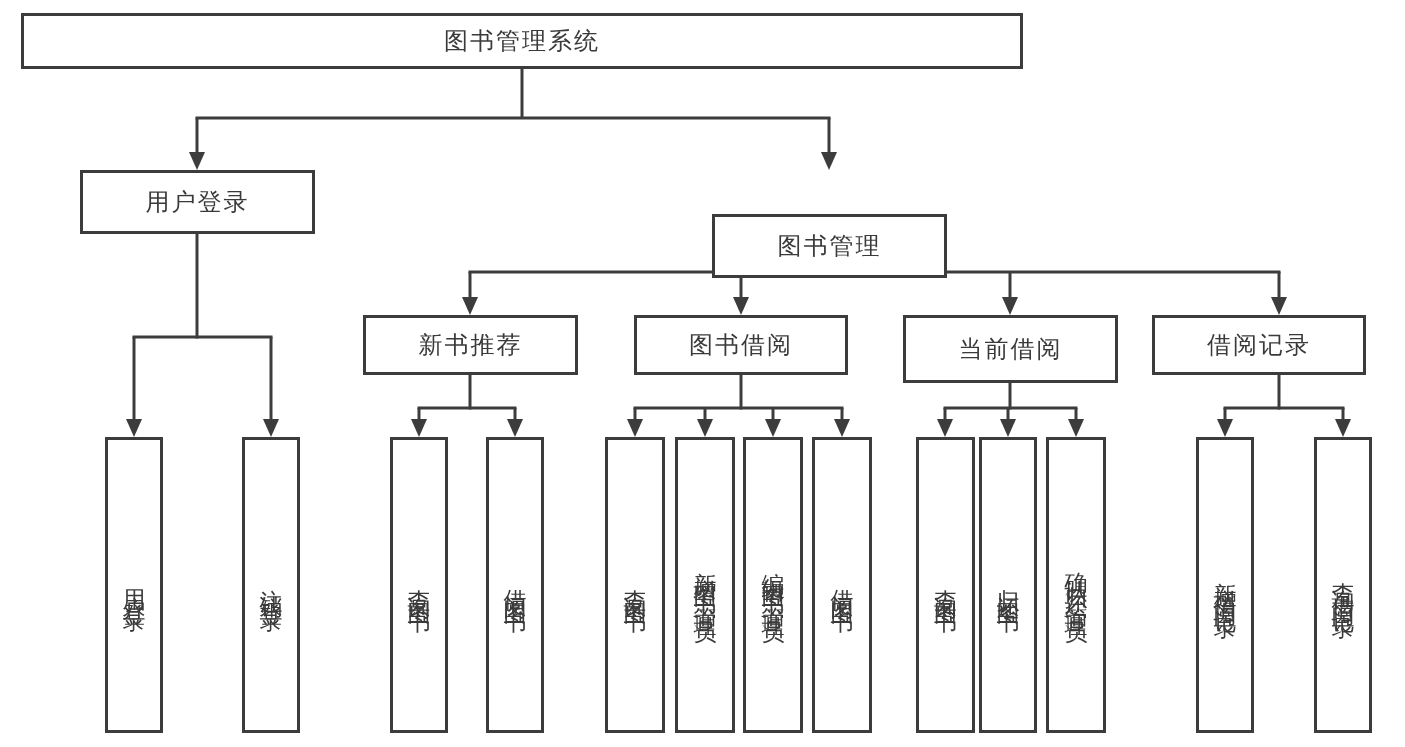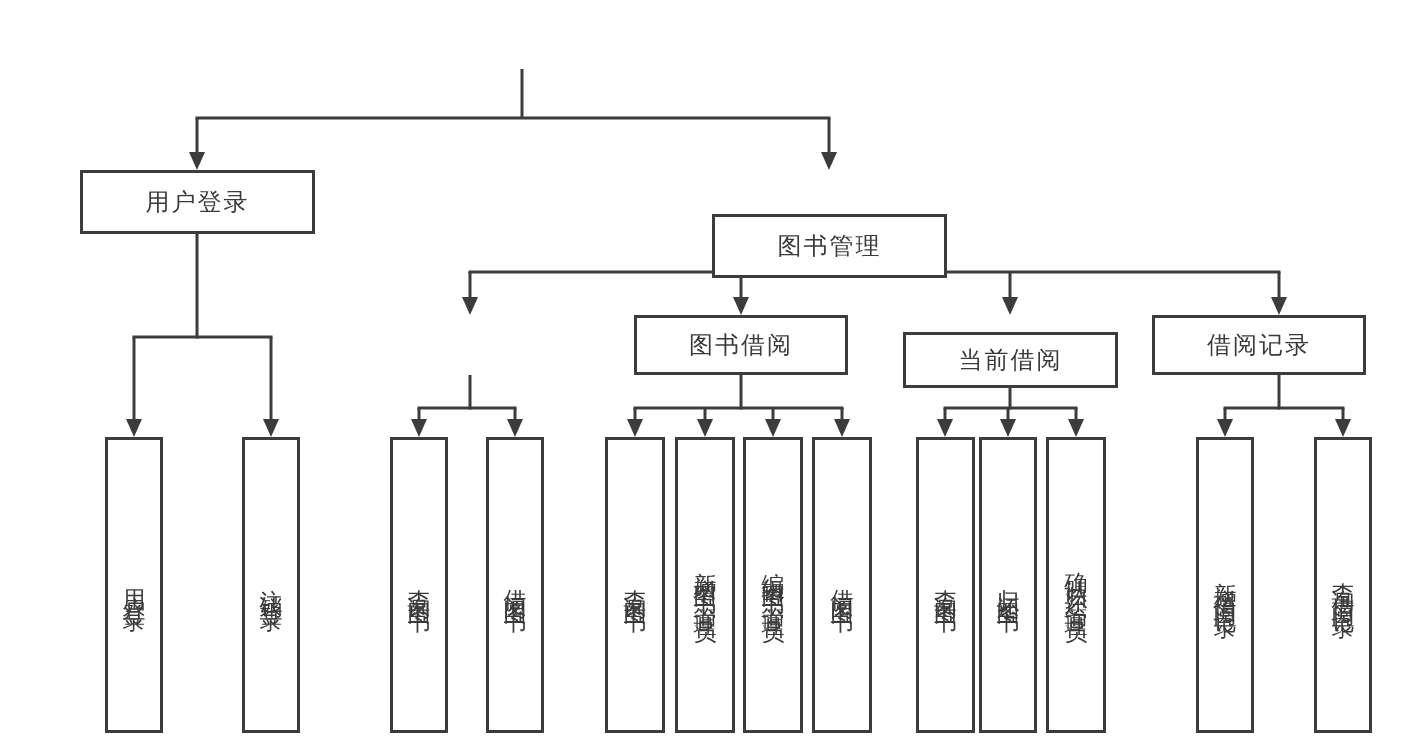--- a/index.html
+++ b/index.html
@@ -115,26 +115,28 @@
       <polygon points="765,419 781,419 773,437"></polygon>
       <polygon points="834,419 850,419 842,437"></polygon>
       <polygon points="937,419 953,419 945,437"></polygon>
       <polygon points="1000,419 1016,419 1008,437"></polygon>
       <polygon points="1068,419 1084,419 1076,437"></polygon>
       <polygon points="1217,419 1233,419 1225,437"></polygon>
       <polygon points="1335,419 1351,419 1343,437"></polygon>
     </g>
   </svg>
 
+  <div class="box hbox" style="left:21px;top:13px;width:1002px;height:56px;">图书管理系统</div>
 
   <div class="box hbox" style="left:80px;top:170px;width:235px;height:64px;">用户登录</div>
   <div class="box hbox" style="left:712px;top:170px;width:235px;height:64px;margin-top:44px;">图书管理</div>
 
+  <div class="box hbox" style="left:363px;top:315px;width:215px;height:60px;">新书推荐</div>
   <div class="box hbox" style="left:634px;top:315px;width:214px;height:60px;">图书借阅</div>
-  <div class="box hbox" style="left:903px;top:332px;width:215px;height:56px;">当前借阅</div>
+  <div class="box hbox" style="left:903px;top:315px;width:215px;height:68px;">当前借阅</div>
   <div class="box hbox" style="left:1152px;top:315px;width:214px;height:60px;">借阅记录</div>
 
   <div class="box vbox" style="left:105px;top:437px;width:58px;height:296px;">
     <span class="vlabel">用户登录</span>
   </div>
   <div class="box vbox" style="left:242px;top:437px;width:58px;height:296px;">
     <span class="vlabel">注销登录</span>
   </div>
 
   <div class="box vbox" style="left:390px;top:437px;width:58px;height:296px;">

